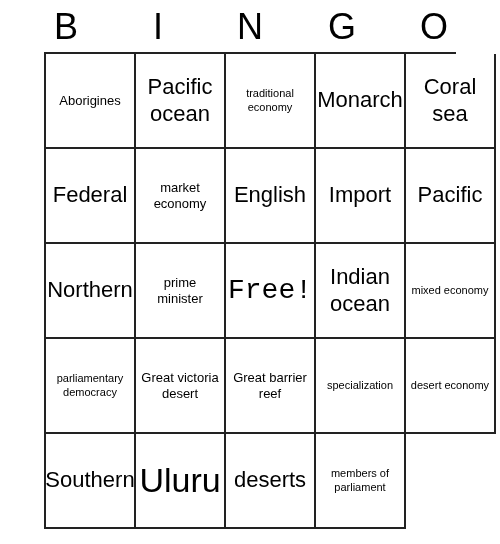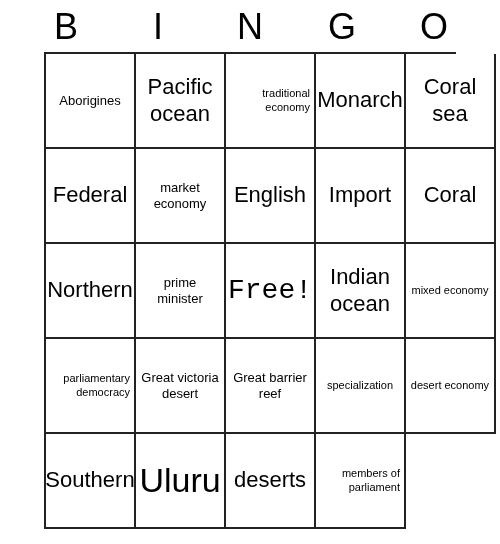--- a/index.html
+++ b/index.html
@@ -50,21 +50,20 @@
     }
     .cell-text.xlarge {
       font-size: 28px;
       font-family: Liberation Mono, monospace;
     }
     .cell-text.huge {
       font-size: 34px;
     }
     .cell-text.small {
       font-size: 11px;
-      text-align: right;
     }
   </style>
 </head>
 <body>
 
 <div class="header">
 <span class="header-letter">B</span>
     <span class="header-letter">I</span>
     <span class="header-letter">N</span>
     <span class="header-letter">G</span>
@@ -93,21 +92,21 @@
     <div class="cell">
       <span class="cell-text">market economy</span>
     </div>
     <div class="cell">
       <span class="cell-text large">English</span>
     </div>
     <div class="cell">
       <span class="cell-text large">Import</span>
     </div>
     <div class="cell">
-      <span class="cell-text large">Coral</span>
+      <span class="cell-text large">Pacific</span>
     </div>
     <div class="cell">
       <span class="cell-text large">Northern</span>
     </div>
     <div class="cell">
       <span class="cell-text">prime minister</span>
     </div>
     <div class="cell">
       <span class="cell-text xlarge">Free!</span>
     </div>

